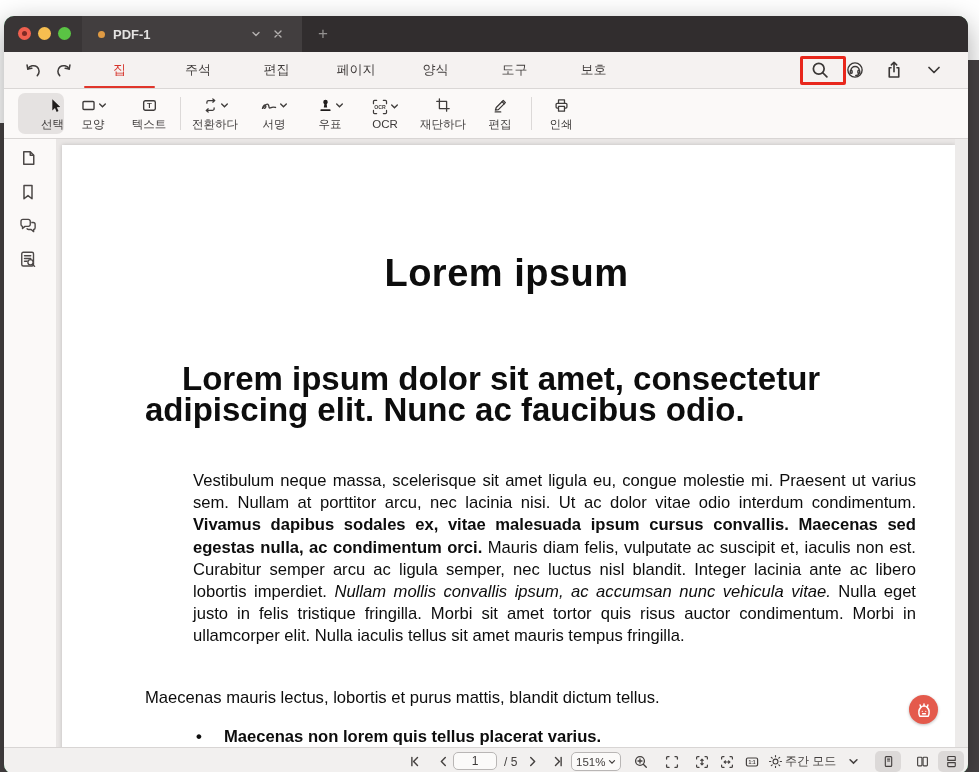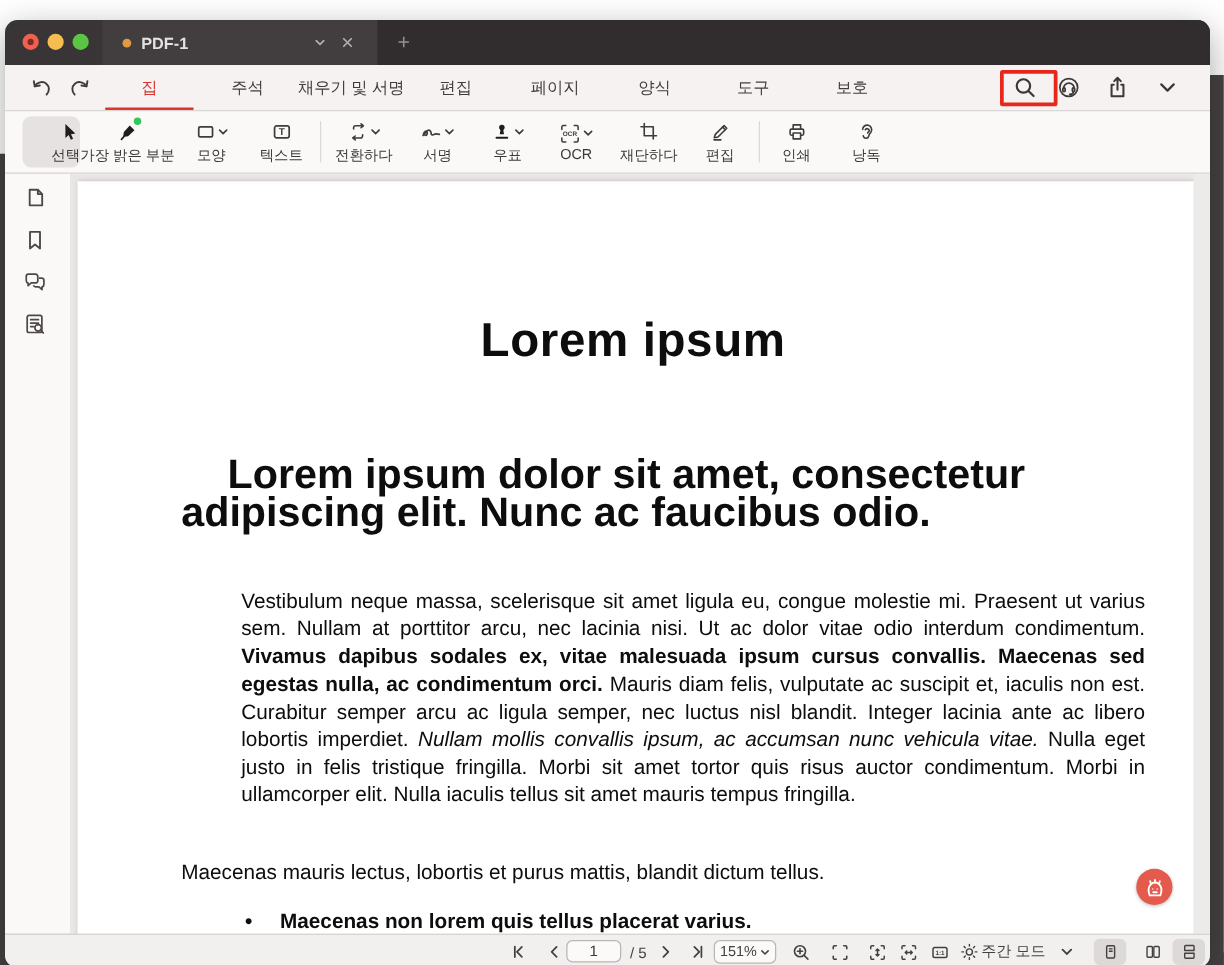--- a/index.html
+++ b/index.html
@@ -117,21 +117,20 @@
     <span class="histbtn" style="left:50px">
       <svg class="ic" width="19" height="19" viewBox="0 0 16 16" fill="none" stroke="#3f3c3b" stroke-width="1.3" stroke-linecap="round" stroke-linejoin="round">
         <path d="M12.8 6.8 L13.4 3.4 M12.8 6.8 L9.4 6.2"></path>
           <path d="M12.8 6.8 C11.4 4 7.4 3 5 5 C2.7 6.9 2.8 10.4 4.8 12.3"></path>
       </svg>
     </span>
 
     <div class="menu-tabs">
       <span class="mtab active" style="width:79px">집</span>
       <span class="mtab" style="width:78px">주석</span>
-      <span class="mtab" style="width:88px">채우기 및 서명</span>
       <span class="mtab" style="width:79px">편집</span>
       <span class="mtab" style="width:80px">페이지</span>
       <span class="mtab" style="width:79px">양식</span>
       <span class="mtab" style="width:79px">도구</span>
       <span class="mtab" style="width:79px">보호</span>
     </div>
 
     <span class="mb-ic" style="left:806px">
       <svg class="ic" width="20" height="20" viewBox="0 0 16 16" fill="none" stroke="#3b3837" stroke-width="1.4" stroke-linecap="round">
           <circle cx="7" cy="7" r="4.3"></circle>
@@ -163,30 +162,20 @@
 
   <div class="toolbar">
     <div class="tbtn sel" style="width:46px">
       <span class="irow">
         <svg class="ic" width="17" height="17" viewBox="0 0 16 16">
             <path fill="#201d1c" d="M5 2 v10.6 l2.5-2.2 1.6 3.6 1.7-.8 -1.6-3.5 3.3-.4 Z"></path>
           </svg>
       </span>
       <span class="lbl">선택</span>
     </div>
-    <div class="tbtn" style="width:76px">
-      <span class="irow cdot">
-        <svg class="ic" width="17" height="17" viewBox="0 0 16 16">
-          <path fill="#201d1c" d="M9.2 3.2 L12.8 6.8 L8 11.2 L4.2 11.9 L4.8 8 Z"></path>
-          <path stroke="#201d1c" stroke-width="1.3" stroke-linecap="round" d="M3 13.6 L4.9 11.5"></path>
-        </svg>
-        <span class="dot"></span>
-      </span>
-      <span class="lbl">가장 밝은 부분</span>
-    </div>
     <div class="tbtn" style="width:58px">
       <span class="irow">
         <span>
           <svg class="ic" width="17" height="17" viewBox="0 0 16 16" fill="none" stroke="#3f3c3b" stroke-width="1.3">
               <rect x="2.8" y="4.2" width="10.4" height="7.6" rx="1"></rect>
             </svg>
         </span>
         <span>
           <svg class="ic" width="9" height="9" viewBox="0 0 8 8" fill="none" stroke="#3f3c3b" stroke-width="1.2" stroke-linecap="round">
               <path d="M1.5 2.7 L4 5.2 L6.5 2.7"></path>
@@ -293,29 +282,20 @@
 
     <div class="tbtn" style="width:50px">
       <span class="irow">
         <svg class="ic" width="17" height="17" viewBox="0 0 16 16" fill="none" stroke="#3f3c3b" stroke-width="1.2" stroke-linejoin="round">
           <path d="M5.2 5.9 V2.7 H10.8 V5.9"></path>
             <rect x="2.9" y="5.9" width="10.2" height="4.6" rx="1"></rect>
             <rect x="5.2" y="8.9" width="5.6" height="4.4" fill="#fbf9f8"></rect>
         </svg>
       </span>
       <span class="lbl">인쇄</span>
-    </div>
-    <div class="tbtn" style="width:62px">
-      <span class="irow">
-        <svg class="ic" width="17" height="17" viewBox="0 0 16 16" fill="none" stroke="#3f3c3b" stroke-width="1.2" stroke-linecap="round">
-          <path d="M4.8 6.2 a3.4 3.4 0 1 1 6.4 1.7 c-.9 1.5 -1.7 2 -1.8 3.4 a2.1 2.1 0 0 1 -4.1 -.4"></path>
-          <path d="M6.8 6.4 a1.6 1.6 0 0 1 3 .6 c-.2 .8 -.9 1 -1.2 1.8"></path>
-        </svg>
-      </span>
-      <span class="lbl">낭독</span>
     </div>
   </div>
 
   <div class="content">
     <div class="side-panel">
       <span class="sp-ic" style="top:9px">
         <svg class="ic" width="20" height="20" viewBox="0 0 16 16" fill="none" stroke="#4c4847" stroke-width="1.2" stroke-linejoin="round">
           <path d="M4.6 3 H9.8 L12.6 5.8 V13 H4.6 Z"></path>
             <path d="M9.8 3 V5.8 H12.6"></path>
         </svg>

